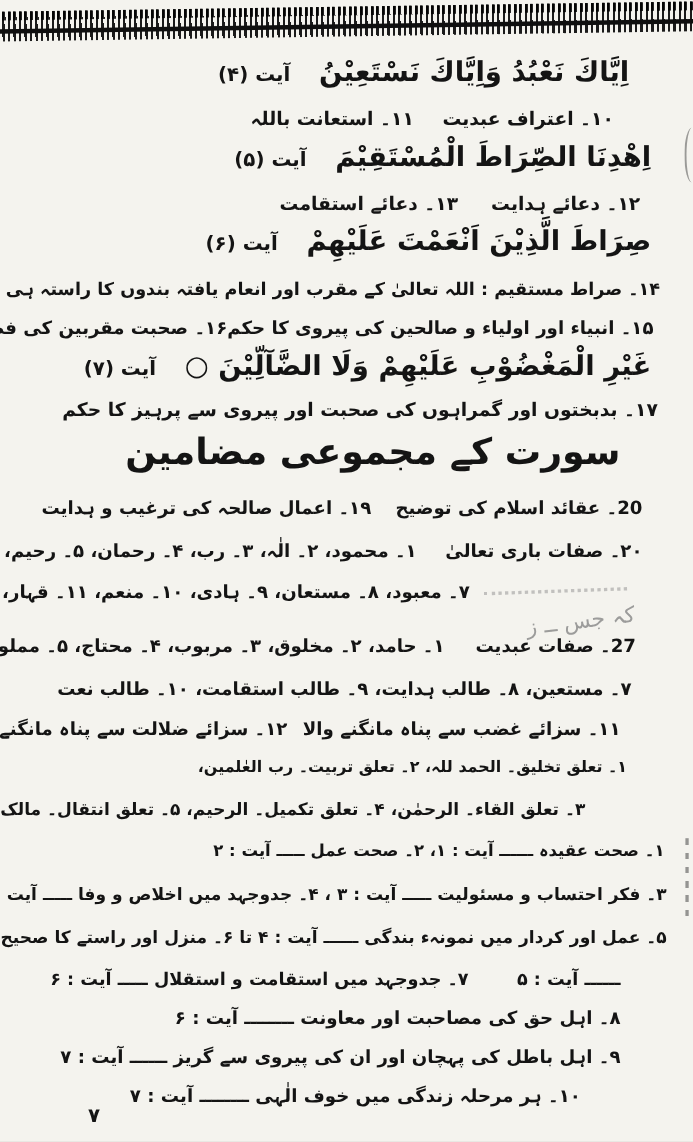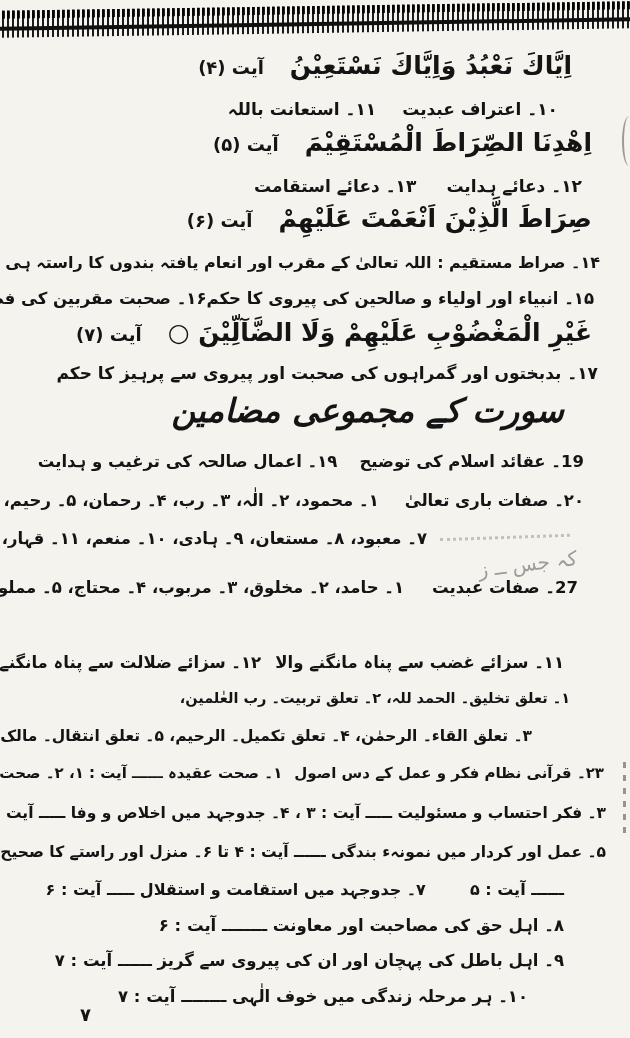--- a/index.html
+++ b/index.html
@@ -104,56 +104,56 @@
     <span>۱۶۔ صحبت مقربین کی فضیلت و برکت</span>
   </div>
 
   <div class="row flex vgap" style="top:317px;right:38px;">
     <span class="verse">غَيْرِ الْمَغْضُوْبِ عَلَيْهِمْ وَلَا الضَّآلِّيْنَ ○</span>
     <span class="ayah">آیت (۷)</span>
   </div>
 
   <div class="row t17" style="top:363px;right:32px;">۱۷۔ بدبختوں اور گمراہوں کی صحبت اور پیروی سے پرہیز کا حکم</div>
 
-  <div class="row heading" style="top:390px;right:66px;font-style:italic;">سورت کے مجموعی مضامین</div>
+  <div class="row heading" style="top:390px;right:66px;">سورت کے مجموعی مضامین</div>
 
   <div class="row flex t165" style="top:452px;right:46px;gap:22px;">
-    <span>19۔ عقائد اسلام کی توضیح</span>
+    <span>20۔ عقائد اسلام کی توضیح</span>
     <span>۱۹۔ اعمال صالحہ کی ترغیب و ہدایت</span>
   </div>
 
   <div class="row flex t165" style="top:491px;right:46px;gap:26px;">
     <span>۲۰۔ صفات باری تعالیٰ</span>
     <span>۱۔ محمود، ۲۔ الٰہ، ۳۔ رب، ۴۔ رحمان، ۵۔ رحیم، ۶۔ مالک</span>
   </div>
 
   <div class="row t165" style="top:529px;right:203px;">۷۔ معبود، ۸۔ مستعان، ۹۔ ہادی، ۱۰۔ منعم، ۱۱۔ قہار، ۱۲۔ مُفضل</div>
 
   <div class="smudge"></div>
   <div class="annotation">کہ جس ــ ز</div>
 
   <div class="row flex t165" style="top:578px;right:52px;gap:28px;">
     <span>27۔ صفات عبدیت</span>
     <span>۱۔ حامد، ۲۔ مخلوق، ۳۔ مربوب، ۴۔ محتاج، ۵۔ مملوک، ۶۔ عابد</span>
   </div>
 
+  <div class="row t165" style="top:617px;right:56px;">۷۔ مستعین، ۸۔ طالب ہدایت، ۹۔ طالب استقامت، ۱۰۔ طالب نعت</div>
 
   <div class="row flex t165" style="top:653px;right:66px;gap:14px;">
     <span>۱۱۔ سزائے غضب سے پناہ مانگنے والا</span>
     <span>۱۲۔ سزائے ضلالت سے پناہ مانگنے والا</span>
   </div>
 
   <div class="row flex t145" style="top:689px;right:60px;gap:18px;">
     <span>۱۔ تعلق تخلیق۔ الحمد للہ، ۲۔ تعلق تربیت۔ رب العٰلمین،</span>
   </div>
 
   <div class="row t155" style="top:727px;right:98px;">۳۔ تعلق القاء۔ الرحمٰن، ۴۔ تعلق تکمیل۔ الرحیم، ۵۔ تعلق انتقال۔ مالک یوم الدین</div>
 
   <div class="row flex t15" style="top:764px;right:26px;gap:12px;">
-    <span>۲۳۔ قرآنی نظام فکر و عمل کے دس اصول</span>
     <span>۱۔ صحت عقیدہ ــــــ آیت : ۱،  ۲۔ صحت عمل ـــــ آیت : ۲</span>
   </div>
 
   <div class="row t155" style="top:804px;right:24px;">۳۔ فکر احتساب و مسئولیت ـــــ آیت : ۳ ،  ۴۔ جدوجہد میں اخلاص و وفا ـــــ آیت : ۴</div>
 
   <div class="row t155" style="top:843px;right:24px;">۵۔ عمل اور کردار میں نمونہء بندگی ــــــ آیت : ۴ تا ۶۔ منزل اور راستے کا صحیح تعین</div>
 
   <div class="row flex t16" style="top:880px;right:66px;gap:44px;">
     <span>ــــــ آیت : ۵</span>
     <span>۷۔ جدوجہد میں استقامت و استقلال ـــــ آیت : ۶</span>

